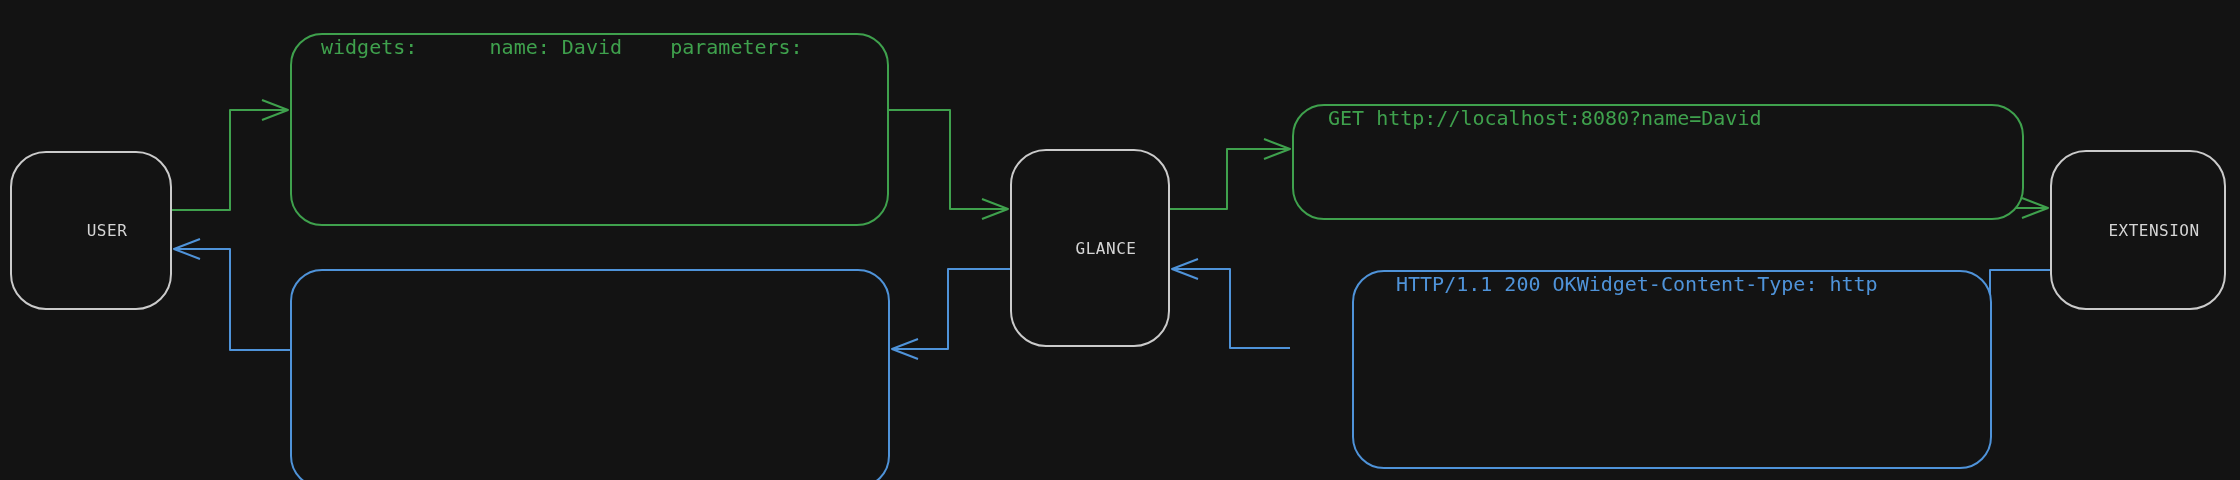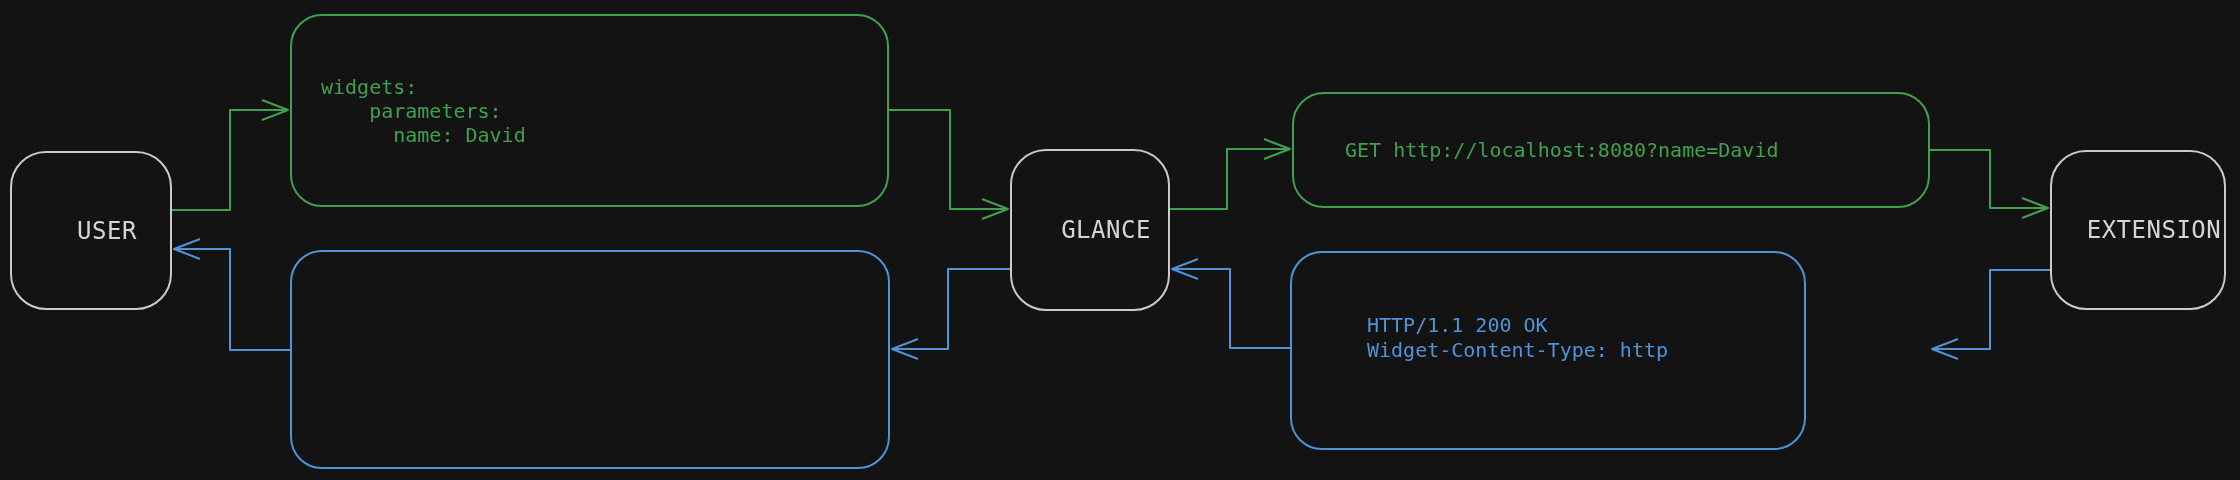--- a/index.html
+++ b/index.html
@@ -20,46 +20,47 @@
     position:relative;
     overflow:hidden;
   }
   .stage{position:absolute;inset:0;width:2240px;height:480px;}
   .node{
     position:absolute;
     border:2px solid var(--node-border);
     border-radius:36px;
     display:flex;align-items:center;justify-content:center;
     color:var(--node-text);
-    font-size:24px;
+    font-size:16px;
     letter-spacing:0.5px;
     background:var(--background);
     padding-left:32px;
   }
   #node-user{left:10px;top:151px;width:162px;height:159px;}
-  #node-glance{left:1010px;top:149px;width:160px;height:162px;}
+  #node-glance{left:1010px;top:149px;width:160px;height:198px;}
   #node-extension{left:2050px;top:150px;width:176px;height:160px;}
 
   .msg-box{
     position:absolute;
     border-radius:32px;
     background:var(--background);
-    display:flex;flex-direction:column;justify-content:center;
+    display:flex;flex-direction:row;justify-content:flex-start;
     font-size:20px;
+    margin-top:19px;
   }
   .msg-box.green{border:2px solid var(--request-accent);color:var(--request-accent);}
   .msg-box.blue{border:2px solid var(--response-accent);color:var(--response-accent);}
 
   #box-config{left:290px;top:14px;width:599px;height:193px;padding-left:29px;}
   #box-config .code-line{line-height:24px;min-height:24px;white-space:pre;}
 
-  #box-request{left:1292px;top:92px;width:638px;height:116px;padding-left:51px;}
+  #box-request{left:1292px;top:85px;width:732px;height:116px;padding-left:34px;}
   #box-request .code-line{line-height:24px;white-space:pre;}
 
-  #box-response{left:1290px;top:251px;width:516px;height:199px;padding-left:75px;}
+  #box-response{left:1352px;top:251px;width:640px;height:199px;padding-left:42px;}
   #box-response .code-line{line-height:25px;min-height:25px;white-space:pre;}
 
   #box-widget{left:290px;top:250px;width:600px;height:219px;display:block;}
 
   svg.arrows{position:absolute;inset:0;pointer-events:none;}
   svg.arrows path{fill:none;stroke-width:2;stroke-linejoin:round;stroke-linecap:butt;}
   svg.arrows .g{stroke:var(--request-accent);}
   svg.arrows .b{stroke:var(--response-accent);}
 </style>
 </head>
@@ -109,22 +110,22 @@
   <div class="node" id="node-glance">
     <span>GLANCE</span>
   </div>
 
   <div class="node" id="node-extension">
     <span>EXTENSION</span>
   </div>
 
   <div class="msg-box green" id="box-config">
     <div class="code-line">widgets:</div>
+    <div class="code-line">      name: David</div>
     <div class="code-line">    parameters:</div>
-    <div class="code-line">      name: David</div>
   </div>
 
   <div class="msg-box green" id="box-request">
     <div class="code-line">GET http://localhost:8080?name=David</div>
   </div>
 
   <div class="msg-box blue" id="box-response">
     <div class="code-line">HTTP/1.1 200 OK</div>
     <div class="code-line">Widget-Content-Type: http</div>
     <div class="code-line"></div>

